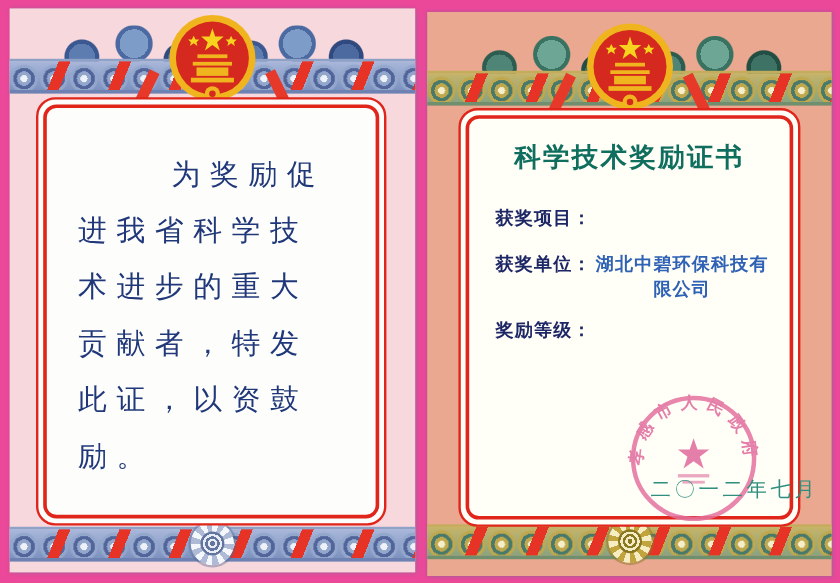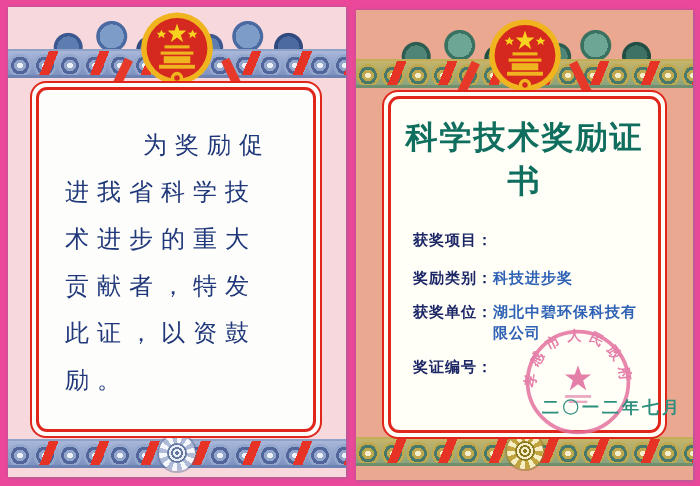--- a/index.html
+++ b/index.html
@@ -96,32 +96,32 @@
     padding:32px 26px 0 26px;
     font-family:"DejaVu Serif", serif;
     font-size:24px; line-height:47px; letter-spacing:8px;
     text-indent:78px; color:#20387a;
   }
 
   
   .cert-title {
     margin-top:17px; text-align:center;
     font-family:"DejaVu Serif", serif;
-    font-size:32px; font-weight:bold; letter-spacing:2px; color:#0f6e5e;
-  }
-  .fields { margin:26px 14px 0 22px; }
+    font-size:22px; font-weight:bold; letter-spacing:2px; color:#0f6e5e;
+  }
+  .fields { margin:26px 14px 0 22px;text-align:center; }
   .field-row { display:flex; margin-bottom:13px; font-size:15px; line-height:21px; }
   .field-label { color:#1d2766; font-weight:bold; white-space:nowrap; letter-spacing:1px; }
   .field-value { color:#2f62b5; font-weight:bold; letter-spacing:1px; }
   .field-row-0 { margin-bottom:17px; }
 
   .seal { position:absolute; left:166px; top:316px; z-index:5; opacity:.85; }
   .cert-date {
     position:absolute; left:186px; top:386px; z-index:6;
-    color:#2f8f7f; font-size:17px; font-weight:bold; letter-spacing:3px;
+    color:#2f8f7f; font-size:17px; font-weight:normal; letter-spacing:3px;
     font-family:"DejaVu Serif", serif;
   }
 </style>
 </head>
 <body>
 
 <div class="scan">
 
   <div class="page page-left">
     <div class="garland"></div>
@@ -183,29 +183,25 @@
     </div>
 
     <div class="panel">
       <div class="panel-inner">
         <div class="cert-title">科学技术奖励证书</div>
         <div class="fields">
           <div class="field-row field-row-0">
             <span class="field-label">获奖项目：</span>
           </div>
           <div class="field-row">
-            <span class="field-label">奖励类别：</span>
-            <span class="field-value">科技进步奖</span>
-          </div>
-          <div class="field-row">
             <span class="field-label">获奖单位：</span>
             <span class="field-value">湖北中碧环保科技有限公司</span>
           </div>
           <div class="field-row">
-            <span class="field-label">奖证编号：</span>
+            <span class="field-label">奖励等级：</span>
           </div>
         </div>
       </div>
     </div>
 
     <div class="seal">
       <svg width="112" height="112" viewBox="0 0 120 120">
         <circle cx="60" cy="60" r="54" fill="none" stroke="#e4729f" stroke-width="4"></circle>
         <path id="sealArc" d="M 18,80 A 46,46 0 1 1 102,80" fill="none"></path>
         <text font-size="15" font-weight="bold" fill="#e06a9c" letter-spacing="7" font-family="DejaVu Serif, serif">

